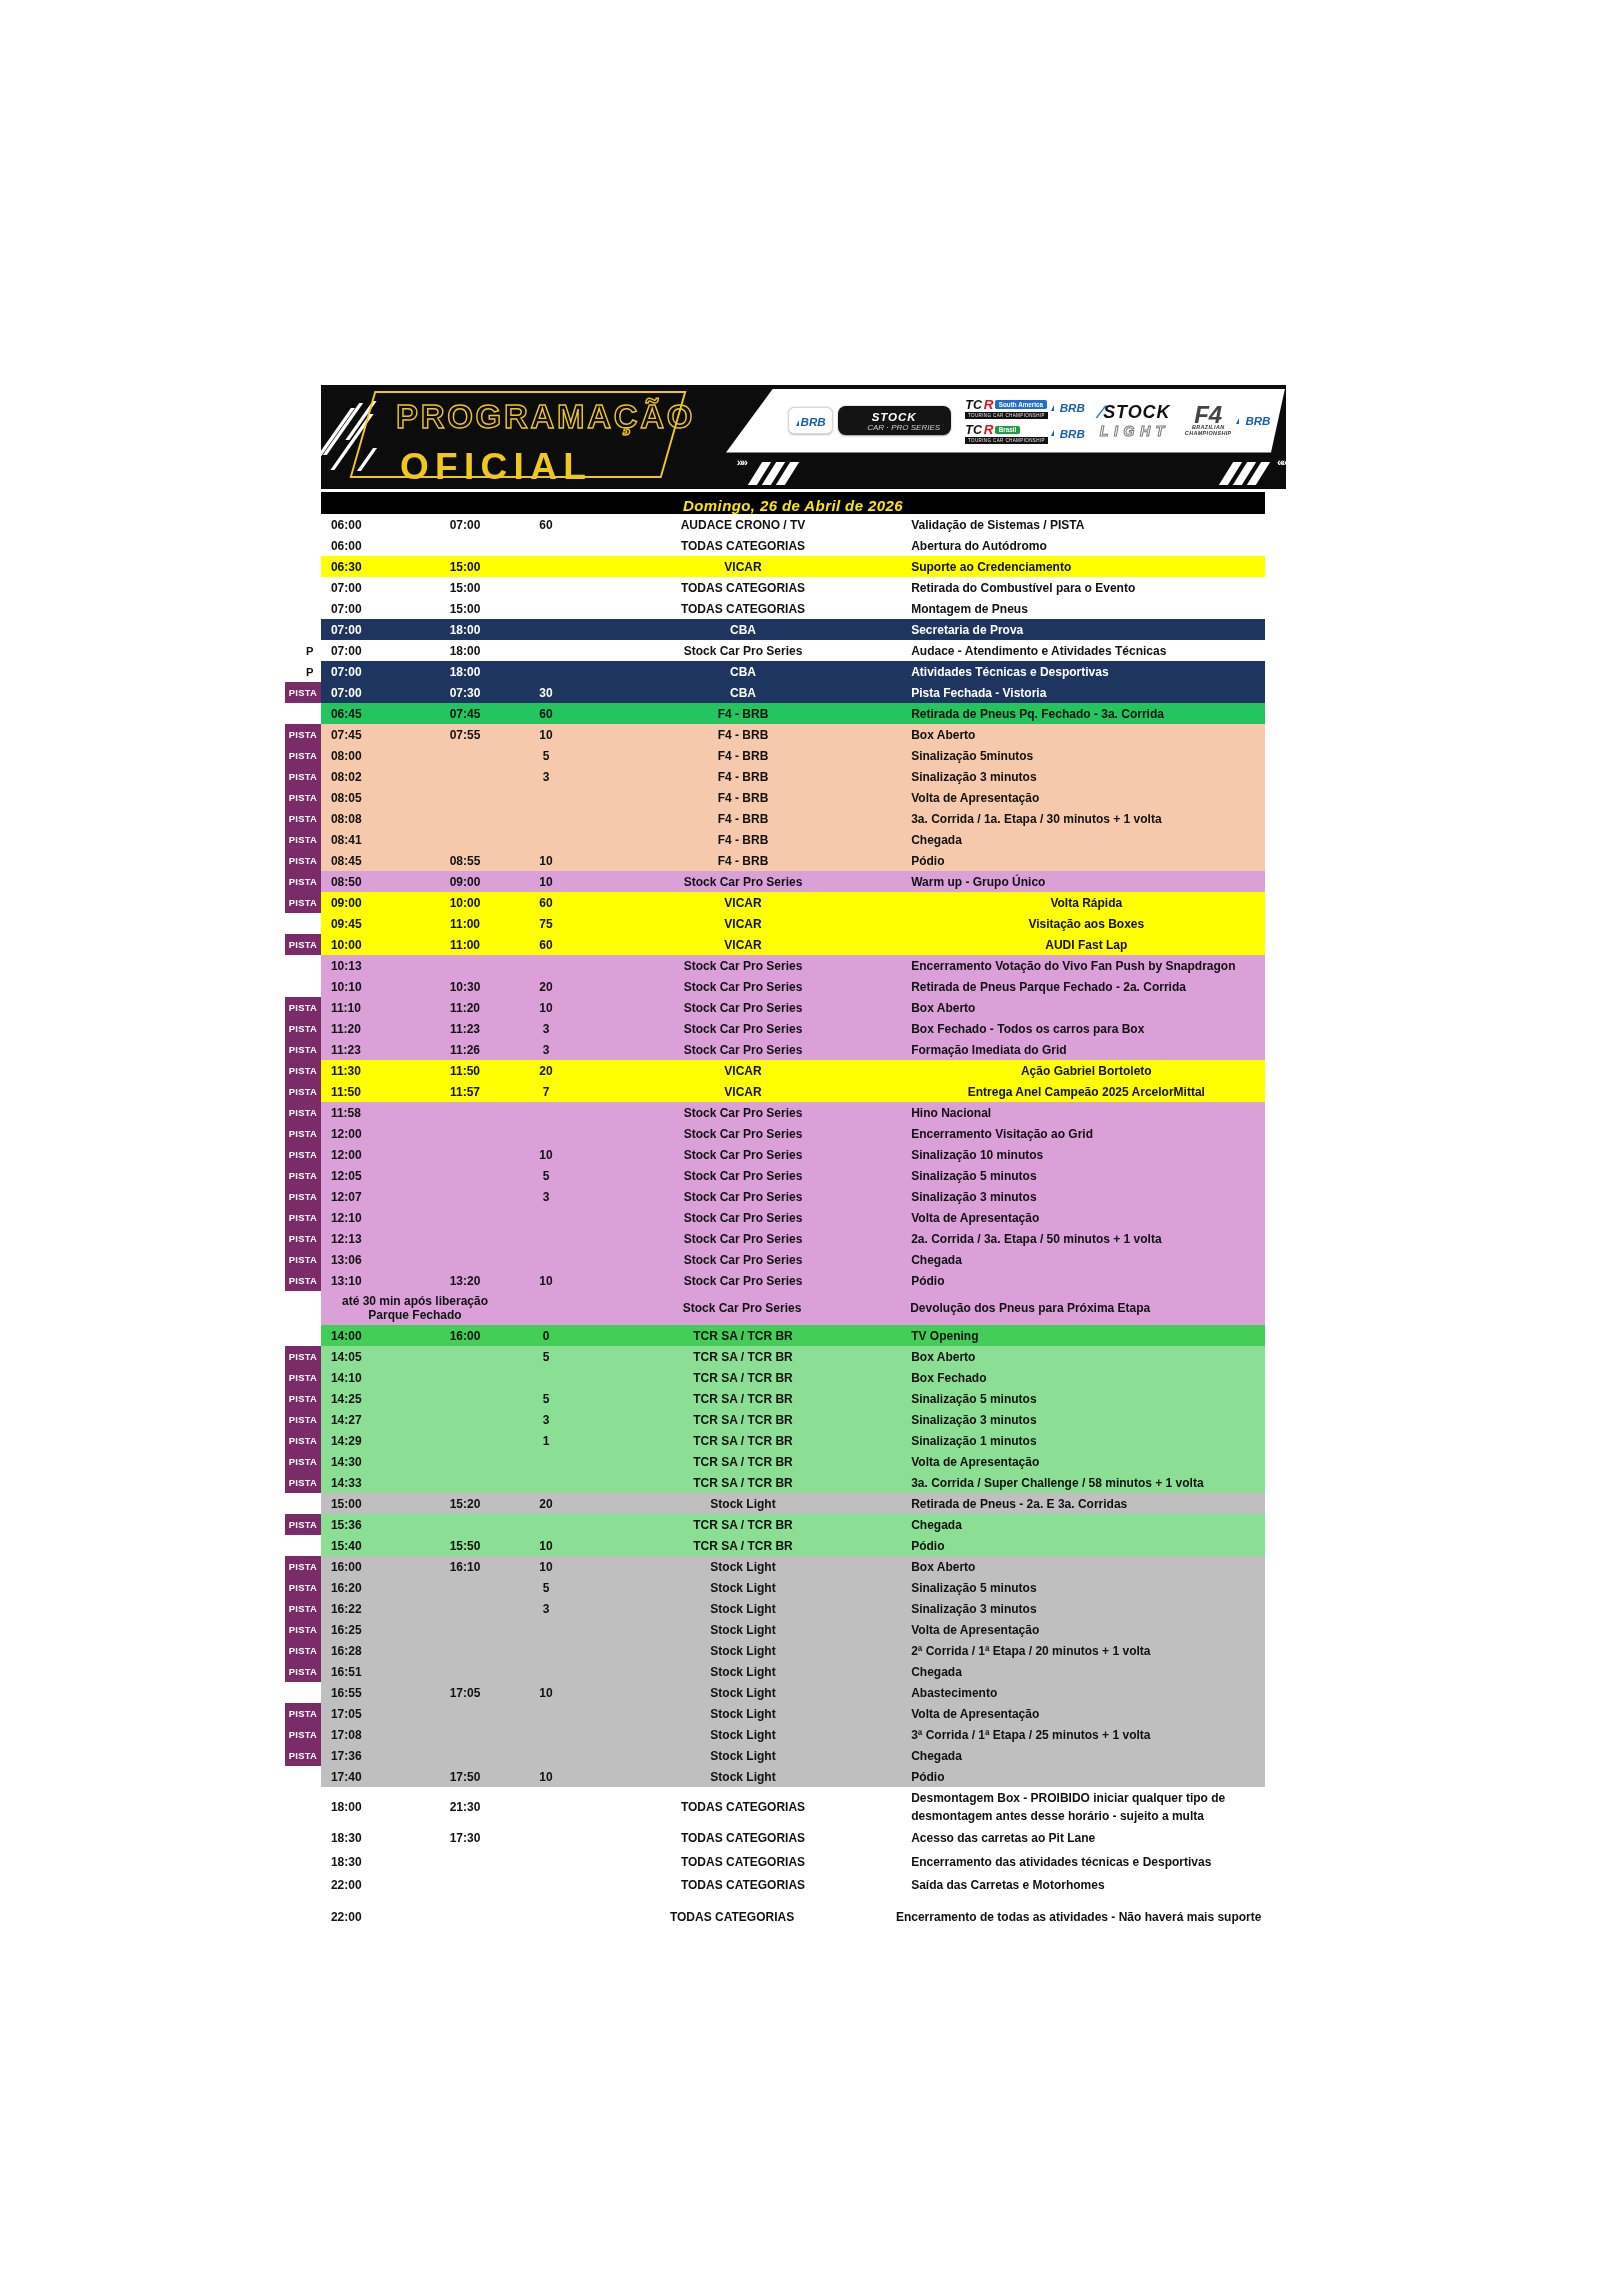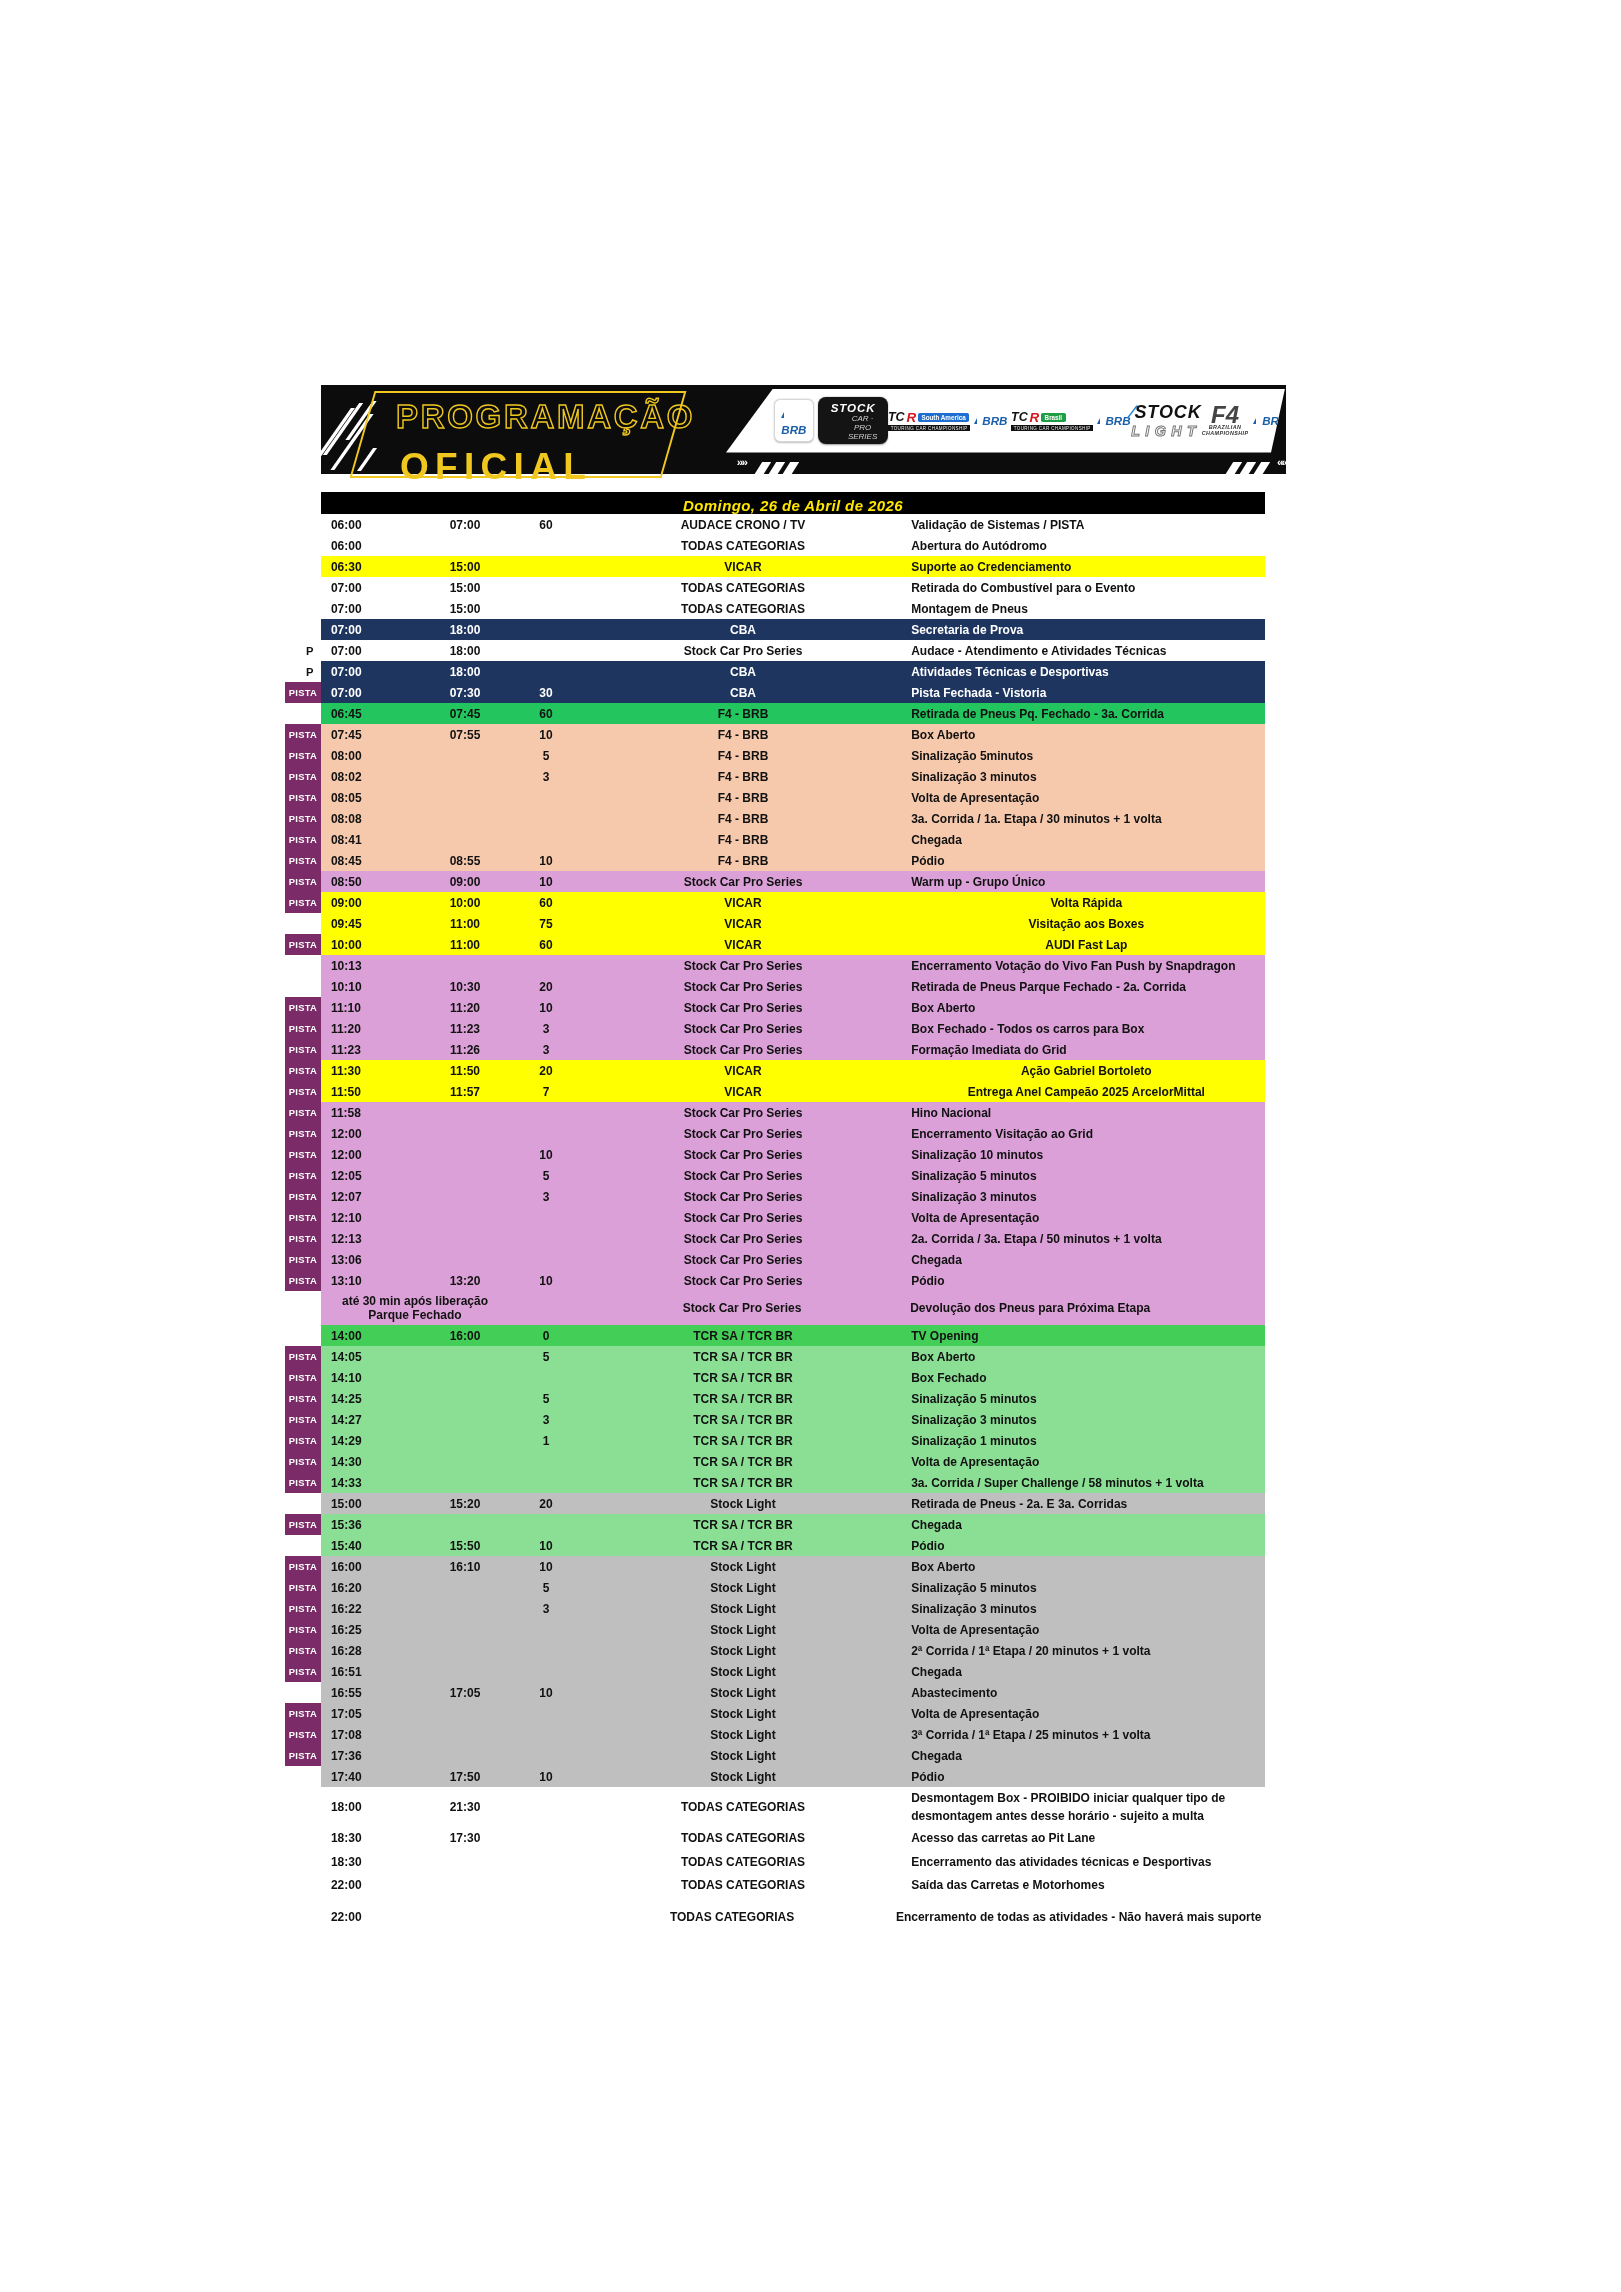--- a/index.html
+++ b/index.html
@@ -1,21 +1,21 @@
 <!DOCTYPE html>
 <html style="font-size:14.3px"><head>
 <meta charset="utf-8">
 <style>
   * { box-sizing: border-box; margin: 0; padding: 0; }
   html,body { width:1621px; height:2293px; background:#fff; overflow:hidden;
               font-family:"Liberation Sans", sans-serif; }
   .sheet { position:absolute; left:285px; top:385px; width:1003px; }
 
   
-  .hdr { position:absolute; left:36px; top:0; width:965px; height:89px; background:#0c0c0c; }
+  .hdr { position:absolute; left:36px; top:0; width:965px; height:104px; background:#0c0c0c; }
   .hatch { position:absolute; left:1.8px; top:16px; width:54px; height:72px; }
   .hs { position:absolute; width:3.6px; background:#fff; transform:skewX(-35deg); }
   .hs1 { left:9px; top:7.2px;  height:54px; }
   .hs2 { left:18px; top:1.8px;  height:52px; }
   .hs3 { left:27px; top:12.5px; height:56px; }
   .hs4 { left:36px; top:0px;  height:39px; }
   .hs5 { left:42px; top:47px; height:23px; }
   .yframe { position:absolute; left:41px; top:6.3px; width:312px; height:87px;
             border:2.7px solid #EFC71F; transform:skewX(-16deg); }
   .t1 { position:absolute; left:75px; top:12.5px; font-size:33px; font-weight:700;
@@ -31,21 +31,21 @@
   .lg { display:flex; align-items:center; gap:4.5px; }
   .wcard { background:#fff; border:0.9px solid #d8d8d8; border-radius:6.3px; padding:4.5px 6.3px;
            box-shadow:0 0.9px 1.8px rgba(0,0,0,.25); }
   .brb { color:#1B5FAA; font-weight:800; font-style:italic; font-size:11.6px; white-space:nowrap; }
   .tri { display:inline-block; width:0; height:0; border-left:3.6px solid transparent;
          border-bottom:6.3px solid #1B5FAA; margin-right:1.8px; }
   .scard { background:#141414; color:#fff; border-radius:8px; padding:3.6px 10.7px; text-align:center;
            font-style:italic; box-shadow:0 0.9px 1.8px rgba(0,0,0,.4); }
   .scard .l1 { font-weight:900; font-size:11.6px; letter-spacing:0.9px; }
   .scard .l2 { font-weight:400; font-size:8px; color:#cfcfcf;margin-left:19px; }
-  .tcrcol { display:flex; flex-direction:row; gap:3.6px; }
+  .tcrcol { display:flex; flex-direction:column; gap:3.6px; }
   .tcrline { display:flex; align-items:center; gap:3.6px; }
   .tcrblk { display:flex; flex-direction:column; }
   .tcrtop { display:flex; align-items:center; gap:1.8px; }
   .tcr-t { font-weight:900; font-style:italic; font-size:12.5px; color:#111; }
   .tcr-r { font-weight:900; font-style:italic; font-size:13.4px; color:#D61920; }
   .tag { color:#fff; font-size:6.3px; font-weight:700; padding:0.9px 3.6px; border-radius:1.8px; white-space:nowrap; }
   .tag.sa { background:#1F6FD0; } .tag.br { background:#1E9E44; }
   .tcrsub { font-size:4.5px; background:#111; color:#eee; padding:0.9px 2.7px; letter-spacing:0.4px; white-space:nowrap; }
   .sl { text-align:center; font-style:italic; }
   .sl1 { font-weight:900; font-size:18px; color:#111; letter-spacing:0.9px; white-space:nowrap; }

